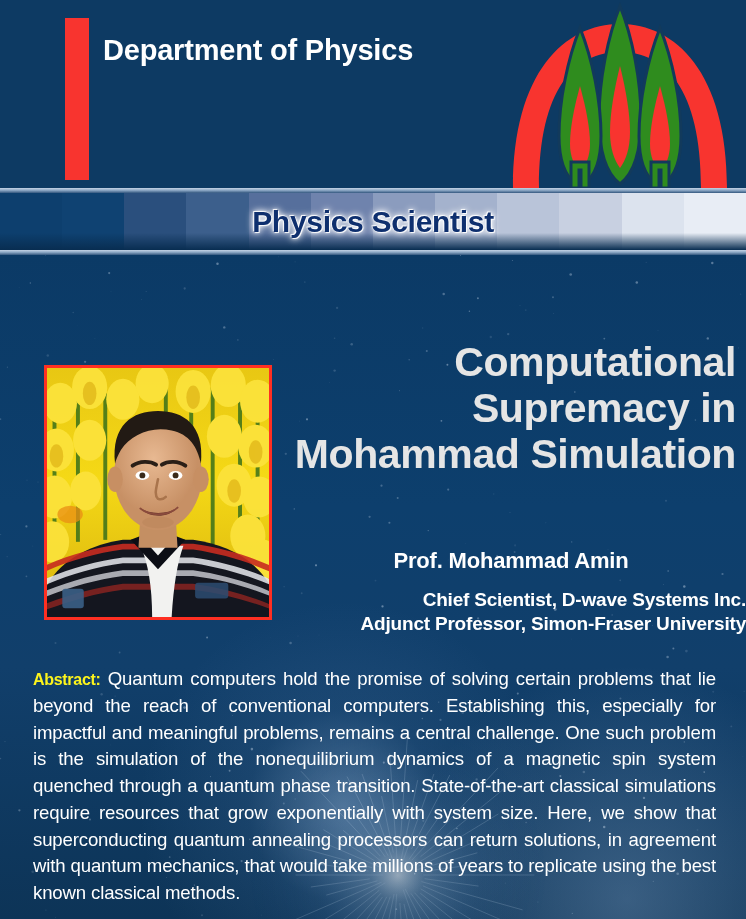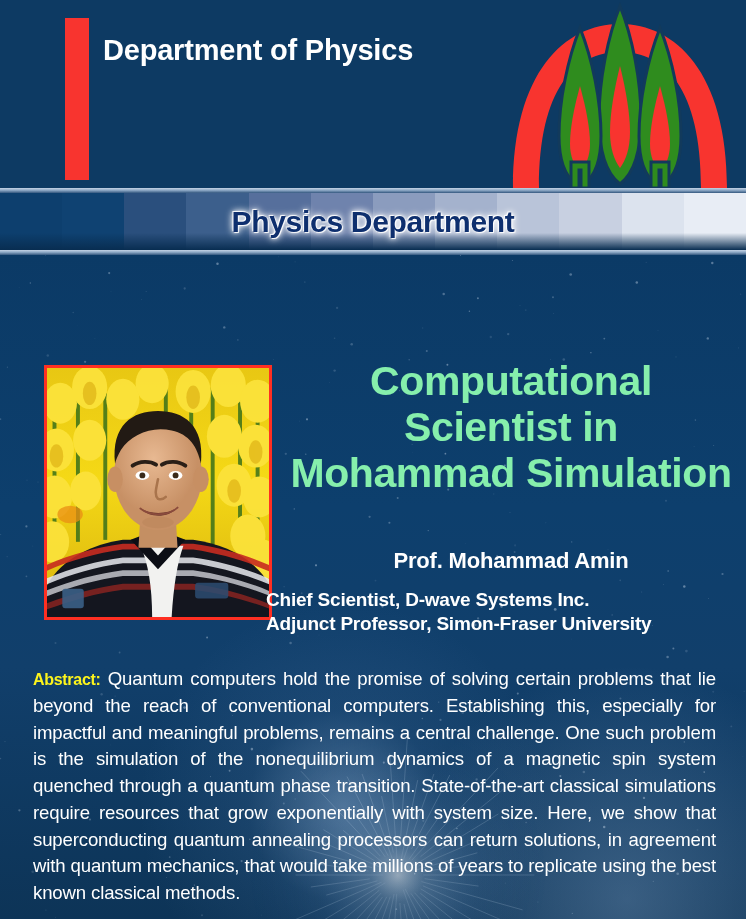--- a/index.html
+++ b/index.html
@@ -70,33 +70,33 @@
   
   .photo-frame{
     position:absolute;left:44px;top:365px;width:228px;height:255px;
     border:3px solid #ff2f22;box-sizing:border-box;overflow:hidden;
     background:#254a2a;
   }
   .photo-frame svg{display:block;width:100%;height:100%;}
 
   
   .title{
-    position:absolute;left:286px;top:359px;width:450px;
-    color:#86efac;font-weight:bold;font-size:41px;line-height:1.12;
-    text-align:center;letter-spacing:-0.4px;
+    position:absolute;left:286px;top:340px;width:450px;
+    color:#e5e5e5;font-weight:bold;font-size:41px;line-height:1.12;
+    text-align:right;letter-spacing:-0.4px;
   }
   .speaker{
     position:absolute;left:286px;top:548px;width:450px;
     color:#ffffff;font-weight:bold;font-size:22px;text-align:center;
     letter-spacing:-0.2px;
   }
   .affil{
     position:absolute;left:266px;top:588px;width:480px;
     color:#ffffff;font-weight:bold;font-size:19px;line-height:1.26;
-    text-align:left;letter-spacing:-0.2px;
+    text-align:right;letter-spacing:-0.2px;
   }
   .affil span{display:block;}
 
   
   .abstract{
     position:absolute;left:33px;top:666px;width:683px;
     color:#ffffff;font-size:18.6px;line-height:1.44;
     text-align:justify;text-justify:inter-word;
     letter-spacing:-0.15px;
   }
@@ -149,21 +149,21 @@
       <div class="blk" style="width: 62.1667px; background: linear-gradient(rgb(60, 95, 140) 0%, rgb(60, 95, 140) 70%, rgba(0, 0, 0, 0.18) 100%);"></div>
       <div class="blk" style="width: 62.1667px; background: linear-gradient(rgb(86, 111, 156) 0%, rgb(86, 111, 156) 70%, rgba(0, 0, 0, 0.18) 100%);"></div>
       <div class="blk" style="width: 62.1667px; background: linear-gradient(rgb(111, 131, 173) 0%, rgb(111, 131, 173) 70%, rgba(0, 0, 0, 0.18) 100%);"></div>
       <div class="blk" style="width: 62.1667px; background: linear-gradient(rgb(139, 156, 190) 0%, rgb(139, 156, 190) 70%, rgba(0, 0, 0, 0.18) 100%);"></div>
       <div class="blk" style="width: 62.1667px; background: linear-gradient(rgb(164, 178, 205) 0%, rgb(164, 178, 205) 70%, rgba(0, 0, 0, 0.18) 100%);"></div>
       <div class="blk" style="width: 62.1667px; background: linear-gradient(rgb(185, 196, 217) 0%, rgb(185, 196, 217) 70%, rgba(0, 0, 0, 0.18) 100%);"></div>
       <div class="blk" style="width: 62.1667px; background: linear-gradient(rgb(200, 208, 225) 0%, rgb(200, 208, 225) 70%, rgba(0, 0, 0, 0.18) 100%);"></div>
       <div class="blk" style="width: 62.1667px; background: linear-gradient(rgb(220, 227, 238) 0%, rgb(220, 227, 238) 70%, rgba(0, 0, 0, 0.18) 100%);"></div>
       <div class="blk" style="width: 62.1667px; background: linear-gradient(rgb(232, 237, 245) 0%, rgb(232, 237, 245) 70%, rgba(0, 0, 0, 0.18) 100%);"></div>
     </div>
-  <div class="banner-label">Physics Department</div>
+  <div class="banner-label">Physics Scientist</div>
   <div class="divider bot"></div>
 
   <div class="body">
 
     <svg class="stars" id="starfield" viewBox="0 0 746 664" preserveAspectRatio="none">
         <circle cx="445.4" cy="198.7" r="0.87" fill="#dfeaf8" opacity="0.74"></circle>
         <circle cx="501.5" cy="351.4" r="1.25" fill="#dfeaf8" opacity="0.70"></circle>
         <circle cx="55.6" cy="662.3" r="0.49" fill="#dfeaf8" opacity="0.27"></circle>
         <circle cx="740.6" cy="39.2" r="0.69" fill="#dfeaf8" opacity="0.17"></circle>
         <circle cx="53.7" cy="447.3" r="1.31" fill="#dfeaf8" opacity="0.64"></circle>
@@ -563,21 +563,21 @@
         <path d="M96 144 C106 154 124 154 134 143 C124 150 106 150 96 144 Z" fill="#6e3a30"></path>
         <path d="M96 144 C106 152 124 152 134 143" stroke="#8a4b3c" stroke-width="2" fill="none" stroke-linecap="round"></path>
 
         <ellipse cx="114" cy="158" rx="16" ry="6" fill="#b98259" opacity=".45"></ellipse>
       </g>
     </svg>
   </div>
 
   <div class="title">
     <div>Computational</div>
-    <div>Scientist in</div>
+    <div>Supremacy in</div>
     <div>Mohammad Simulation</div>
   </div>
 
   <div class="speaker">Prof. Mohammad Amin</div>
 
   <div class="affil">
     <span>Chief Scientist, D-wave Systems Inc.</span>
     <span>Adjunct Professor, Simon-Fraser University</span>
   </div>
 

